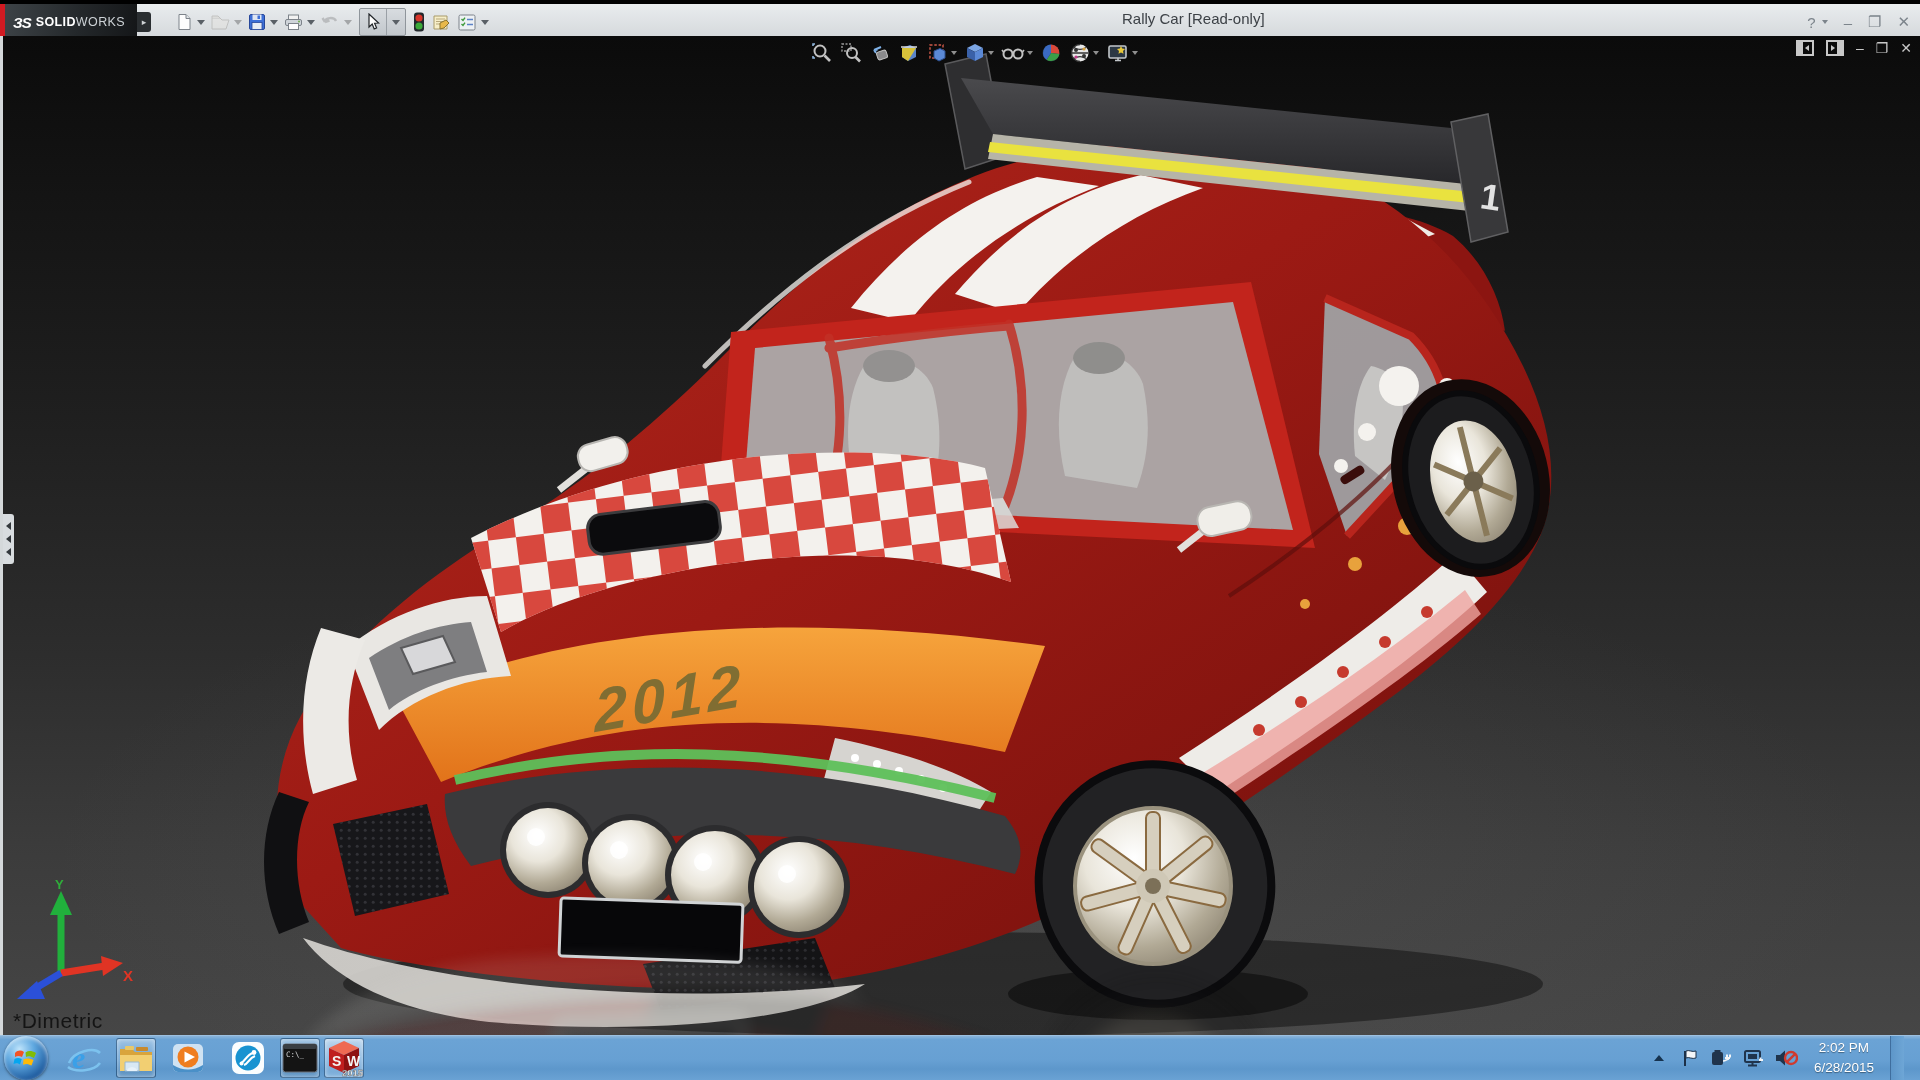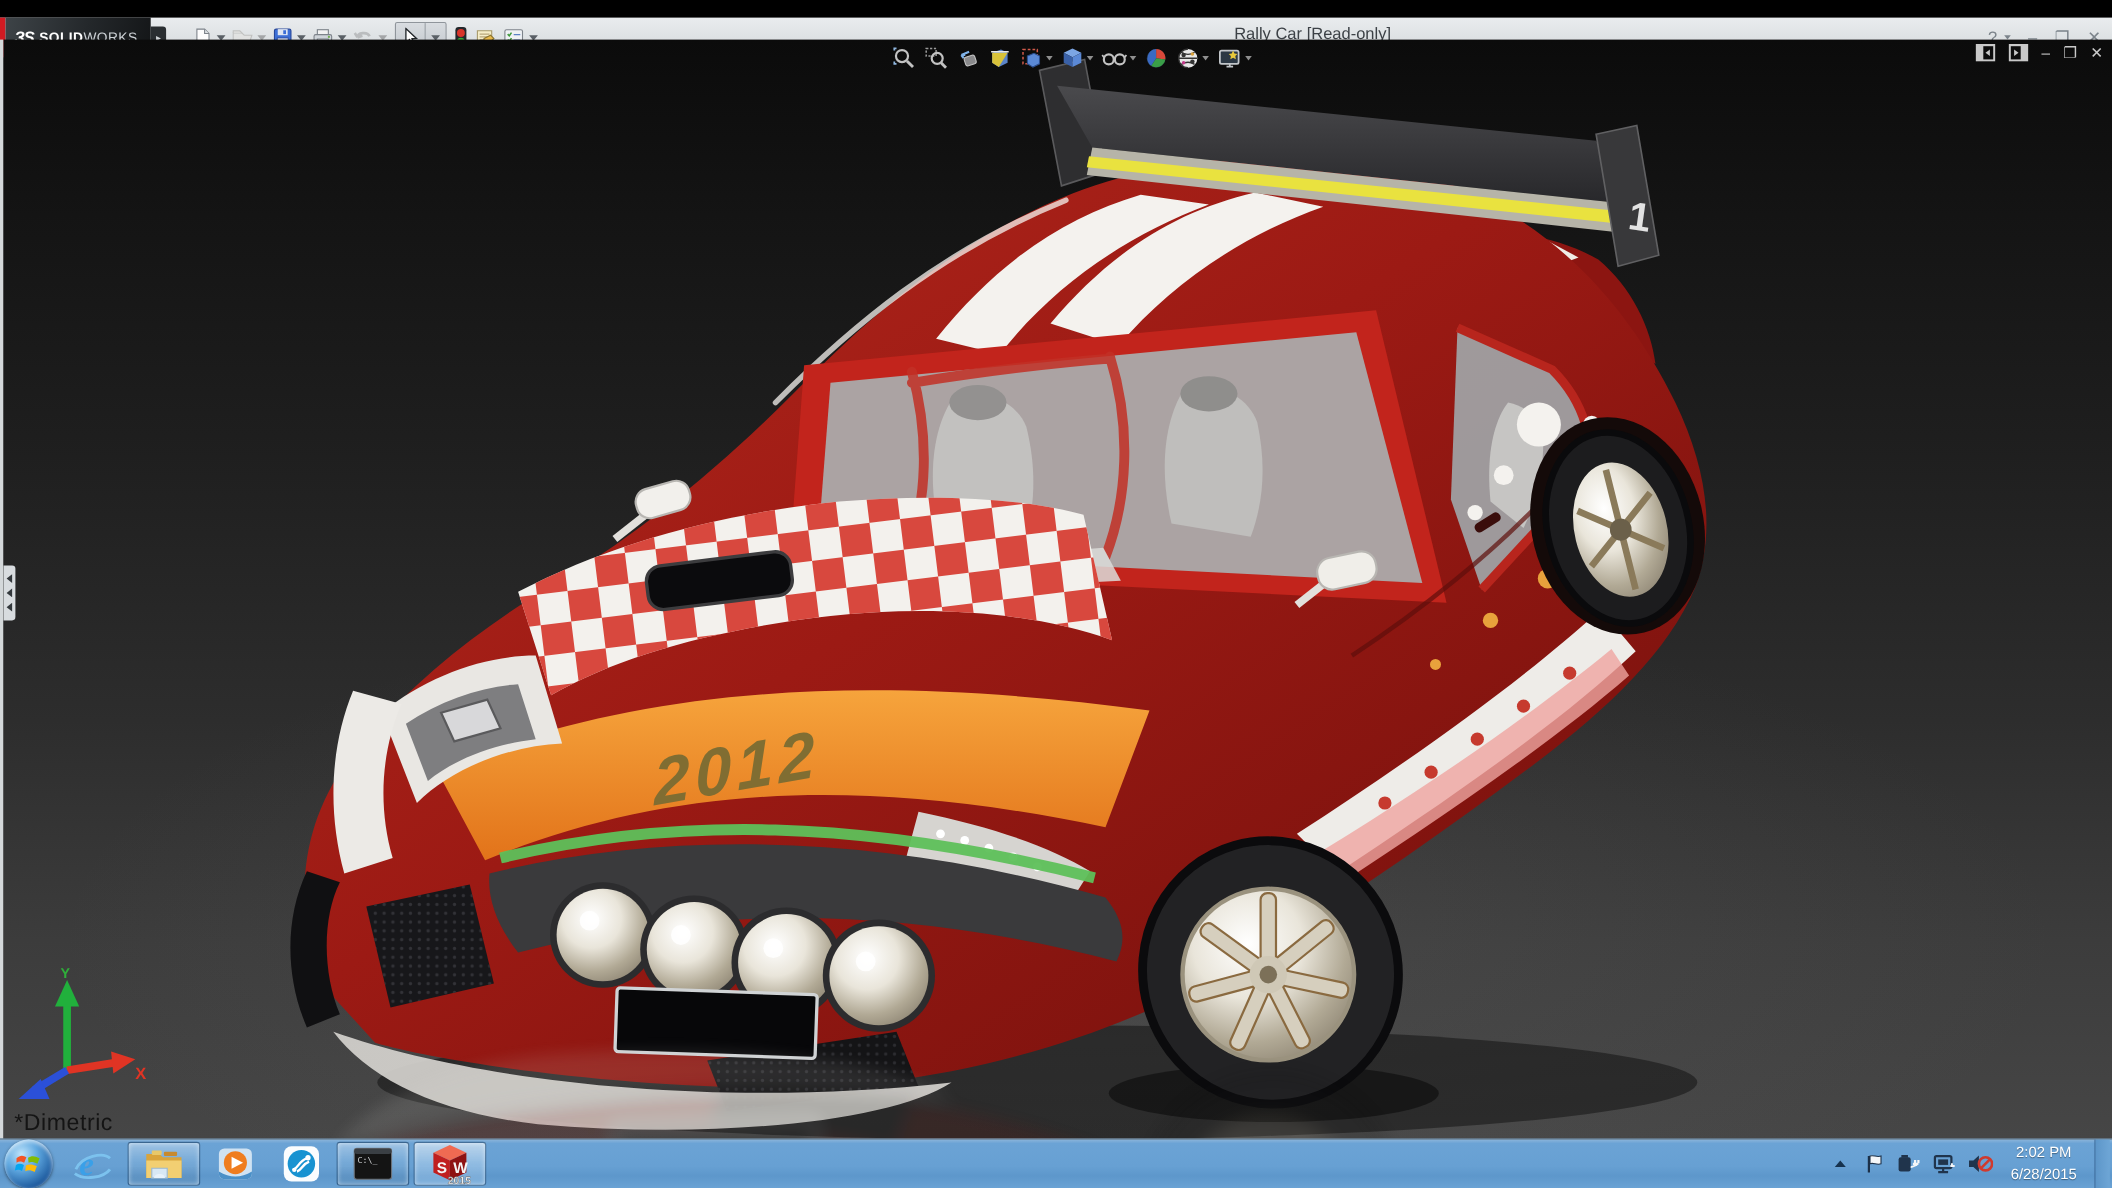--- a/index.html
+++ b/index.html
@@ -1,21 +1,21 @@
 <!DOCTYPE html>
 <html><head>
 <meta charset="utf-8">
 <style>
   * { box-sizing: border-box; margin: 0; padding: 0; }
   html,body { width:1920px; height:1080px; overflow:hidden; background:#000;
               font-family:"Liberation Sans", sans-serif; }
   #app { position:relative; width:1920px; height:1080px; }
 
   
-  #titlebar { position:absolute; top:16px; left:0; width:1920px; height:36px;
+  #titlebar { position:absolute; top:4px; left:0; width:1920px; height:36px;
               background:linear-gradient(#e9ecee,#d4d8db);
               border-bottom:1px solid #9aa0a5; }
   .brand-accent { position:absolute; left:0; top:0; width:5px; height:36px; background:#d11a22; }
   .brand { position:absolute; left:5px; top:0; height:36px; width:132px;
            background:linear-gradient(100deg,#3d4347 0%,#24282b 55%,#141618 100%);
            display:flex; align-items:center; padding-left:8px; color:#fff; }
   .brand-glyph { font-style:italic; font-weight:bold; font-size:15px; margin-right:5px; letter-spacing:-1px; }
   .brand-bold { font-weight:bold; font-size:12.5px; letter-spacing:.4px;text-align:right; }
   .brand-light { font-weight:normal; font-size:12.5px; color:#cdd2d6; letter-spacing:.4px; }
   .brand-tab { position:absolute; right:-14px; top:8px; width:14px; height:20px;
@@ -70,26 +70,26 @@
   
   #taskbar { position:absolute; left:0; bottom:0; width:1920px; height:45px;
      background:linear-gradient(#8ab4da 0%, #6ba3d5 8%, #67a0d3 55%, #5d97cb 75%, #6aa2d4 100%);
      border-top:1px solid #9cc0e0; display:flex; align-items:center; }
   .start-orb { width:44px; height:44px; margin:0 6px 0 4px; border-radius:50%;
      background:radial-gradient(circle at 35% 30%, #bfe4fb 0%, #5fa8e0 35%, #1d5a9e 75%, #0d3a6e 100%);
      box-shadow:inset 0 2px 4px rgba(255,255,255,.7), 0 1px 3px rgba(0,0,0,.5);
      display:flex; align-items:center; justify-content:center; }
   .task-btn { width:56px; height:40px; display:flex; align-items:center; justify-content:center;
               border-radius:3px; margin:0 2px; }
-  .task-btn.open { width:66px; border:1px solid rgba(25,65,105,.6);
+  .task-btn.open { width:40px; border:1px solid rgba(25,65,105,.6);
       background:linear-gradient(rgba(255,255,255,.35), rgba(255,255,255,.10) 45%, rgba(0,0,0,.07));
       box-shadow:inset 0 0 5px rgba(255,255,255,.55); }
   .task-btn.active { background:linear-gradient(rgba(255,255,255,.55), rgba(205,228,248,.40) 50%, rgba(160,200,235,.35)); }
 
-  .tray { margin-left:auto; height:45px; display:flex; align-items:center; gap:10px; padding-right:2px; }
+  .tray { margin-left:auto; height:45px; display:flex; align-items:center; gap:10px; padding-right:16px; }
   .tray-caret { width:0;height:0;border-left:5px solid transparent;border-right:5px solid transparent;
                 border-bottom:6px solid #16324e; margin-right:6px; }
   .clock { color:#fff; font-size:13.5px; text-align:center; line-height:1.45; text-shadow:0 1px 1px rgba(0,0,0,.4);
            margin:0 6px; }
   .show-desktop { width:14px; height:45px; border-left:1px solid #3f6e9e;
                   background:linear-gradient(90deg,#5d96c9,#6ea6d6); }
 </style>
 </head>
 <body>
 

